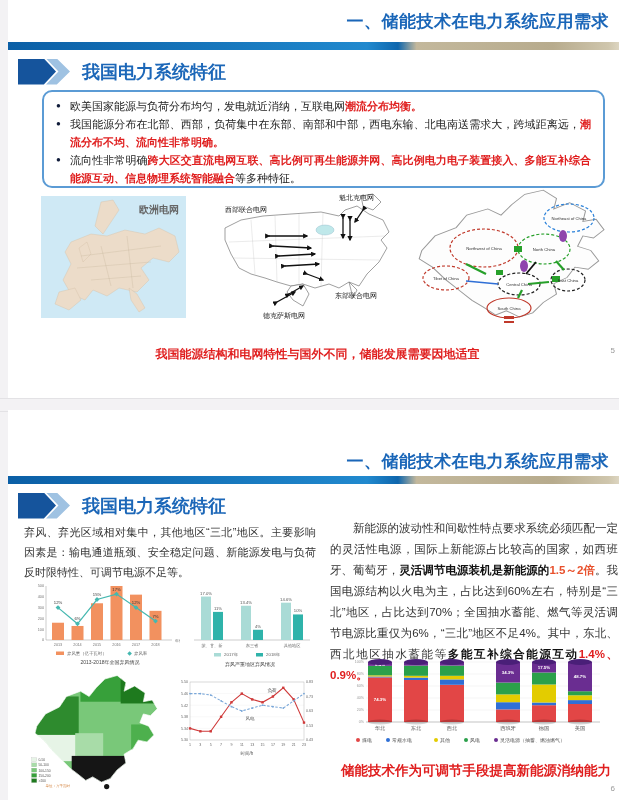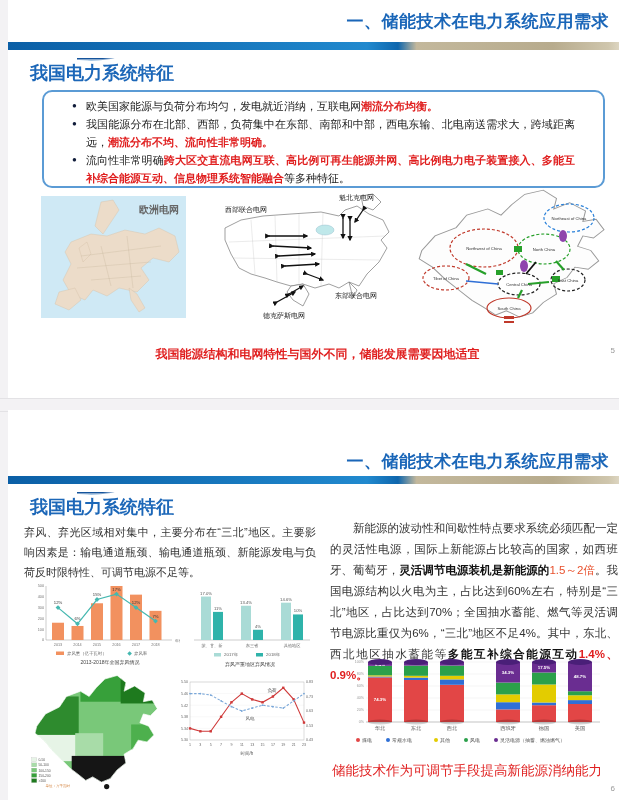--- a/index.html
+++ b/index.html
@@ -9,41 +9,41 @@
   #slide1{top:0;height:398px;}
   #slide2{top:410px;height:390px;}
   .slide-gap{position:absolute;top:398px;left:0;width:619px;height:12px;background:#f3f2f4;border-top:1px solid #e3e2e5;border-bottom:1px solid #e3e2e5;}
   .slide-title{position:absolute;right:18px;margin:0;font-size:17px;font-weight:bold;color:#1a66b8;letter-spacing:.5px;}
   #slide1 .slide-title{top:10px;}
   #slide2 .slide-title{top:40px;}
   .title-bar{position:absolute;left:0;right:0;height:8px;
     background:linear-gradient(90deg,#0b5fa6 0%,#1777bd 35%,#2189ce 58%,#0e66ad 63%,#c3b89c 66%,#b7ab8d 88%,#cfc6ad 97%,#e7e1d0 100%);}
   #slide1 .title-bar{top:42px;}
   #slide2 .title-bar{top:66px;}
-  .section-head{position:absolute;left:10px;display:flex;align-items:center;height:27px;flex-direction:column;}
+  .section-head{position:absolute;left:10px;display:flex;align-items:center;height:27px;}
   #slide1 .section-head{top:58px;}
   #slide2 .section-head{top:82px;}
   .arrow-block{width:38px;height:26px;background:#15549c;clip-path:polygon(0 0,68% 0,100% 50%,68% 100%,0 100%);}
   .arrow-chevron{width:24px;height:26px;margin-left:-10px;background:#9fc2e2;
     clip-path:polygon(0 0,45% 0,100% 50%,45% 100%,0 100%,52% 50%);}
   .section-head h2{margin:0 0 0 12px;font-size:18px;font-weight:bold;color:#1c67b8;}
   .bullet-box{position:absolute;left:34px;right:22px;top:90px;height:98px;border:2px solid #5b9bd5;border-radius:10px;
-    padding:5px 28px;box-sizing:border-box;}
+    padding:5px 12px;box-sizing:border-box;}
   .bullet-box ul{margin:0;padding:0;list-style:none;}
   .bullet-box li{position:relative;padding-left:14px;font-size:11px;line-height:18px;color:#222;text-align:justify;}
   .bullet-box li::before{content:"●";position:absolute;left:0;top:0;font-size:8px;color:#101c3a;}
   .seg-r{color:#e01f1f;font-weight:700;}
   .seg-b{font-weight:700;color:#111;}
-  .seg-o{color:#e8502c;font-weight:400;margin-top:41px;}
+  .seg-o{color:#e8502c;font-weight:700;margin-top:41px;}
   figure{margin:0;position:absolute;}
   .map-europe{left:33px;top:196px;width:145px;height:122px;}
   .map-us{left:203px;top:190px;width:192px;height:132px;}
   .map-china{left:398px;top:186px;width:204px;height:140px;}
   .red-footer{position:absolute;left:0;right:0;top:334px;margin:12px;text-align:center;color:#e01f1f;font-weight:bold;font-size:12px;}
-  .red-footer2{position:absolute;left:324px;width:288px;top:352px;margin:0;text-align:left;color:#e01f1f;font-weight:normal;font-size:13.5px;line-height:17px;}
+  .red-footer2{position:absolute;left:324px;width:288px;top:352px;margin:0;text-align:center;color:#e01f1f;font-weight:bold;font-size:13.5px;line-height:17px;}
   .pagenum{position:absolute;right:12px;font-size:8px;color:#999;}
   #slide1 .pagenum{top:346px;}
   #slide2 .pagenum{top:374px;}
   .left-para{position:absolute;left:16px;top:112px;width:292px;margin:0;font-size:11px;line-height:20px;color:#333;text-align:justify;}
   .right-para{position:absolute;left:322px;top:108px;width:288px;margin:0;font-size:11.5px;line-height:21px;color:#333;text-align:justify;text-indent:2em;}
   .fig-chartA{left:14px;top:170px;width:158px;height:96px;}
   .fig-chartB{left:176px;top:172px;width:132px;height:94px;}
   .fig-map2{left:18px;top:262px;width:136px;height:116px;}
   .fig-line{left:164px;top:266px;width:144px;height:94px;}
   .fig-stack{left:336px;top:240px;width:272px;height:108px;}
@@ -183,21 +183,21 @@
 
   <section class="slide" id="slide2">
     <h1 class="slide-title">一、储能技术在电力系统应用需求</h1>
     <div class="title-bar"></div>
     <div class="section-head">
       <span class="arrow-block"></span>
       <span class="arrow-chevron"></span>
       <h2>我国电力系统特征</h2>
     </div>
 
-    <p class="left-para">弃风、弃光区域相对集中，主要分布在“三北”地区。主要影响因素是：输电通道瓶颈、输电通道瓶颈、新能源发电与负荷反时限特性、可调节电源不足等。</p>
+    <p class="left-para">弃风、弃光区域相对集中，其他地区“三北”地区。主要影响因素是：输电通道瓶颈、安全稳定问题、新能源发电与负荷反时限特性、可调节电源不足等。</p>
     <p class="right-para"><span class="seg-n">新能源的波动性和间歇性特点要求系统必须匹配一定的灵活性电源，国际上新能源占比较高的国家，如西班牙、葡萄牙，</span><span class="seg-b">灵活调节电源装机是新能源的</span><span class="seg-o">1.5～2倍</span><span class="seg-n">。我国电源结构以火电为主，占比达到60%左右，特别是“三北”地区，占比达到70%；全国抽水蓄能、燃气等灵活调节电源比重仅为6%，“三北”地区不足4%。其中，东北、西北地区抽水蓄能等</span><span class="seg-b">多能互补综合能源互动</span><span class="seg-r">1.4%、0.9%。</span></p>
 
     <figure class="fig-chartA" id="figChartA">
         <svg viewBox="0 0 158 96" width="158" height="96">
           <line x1="24" y1="6" x2="24" y2="60" stroke="#999" stroke-width="0.5"></line>
           <line x1="24" y1="60" x2="150" y2="60" stroke="#999" stroke-width="0.5"></line>
           <text x="22" y="61.4" font-size="3.8" fill="#777" text-anchor="end">0</text>
           <text x="22" y="50.6" font-size="3.8" fill="#777" text-anchor="end">100</text>
           <text x="22" y="39.8" font-size="3.8" fill="#777" text-anchor="end">200</text>
           <text x="22" y="29" font-size="3.8" fill="#777" text-anchor="end">300</text>

